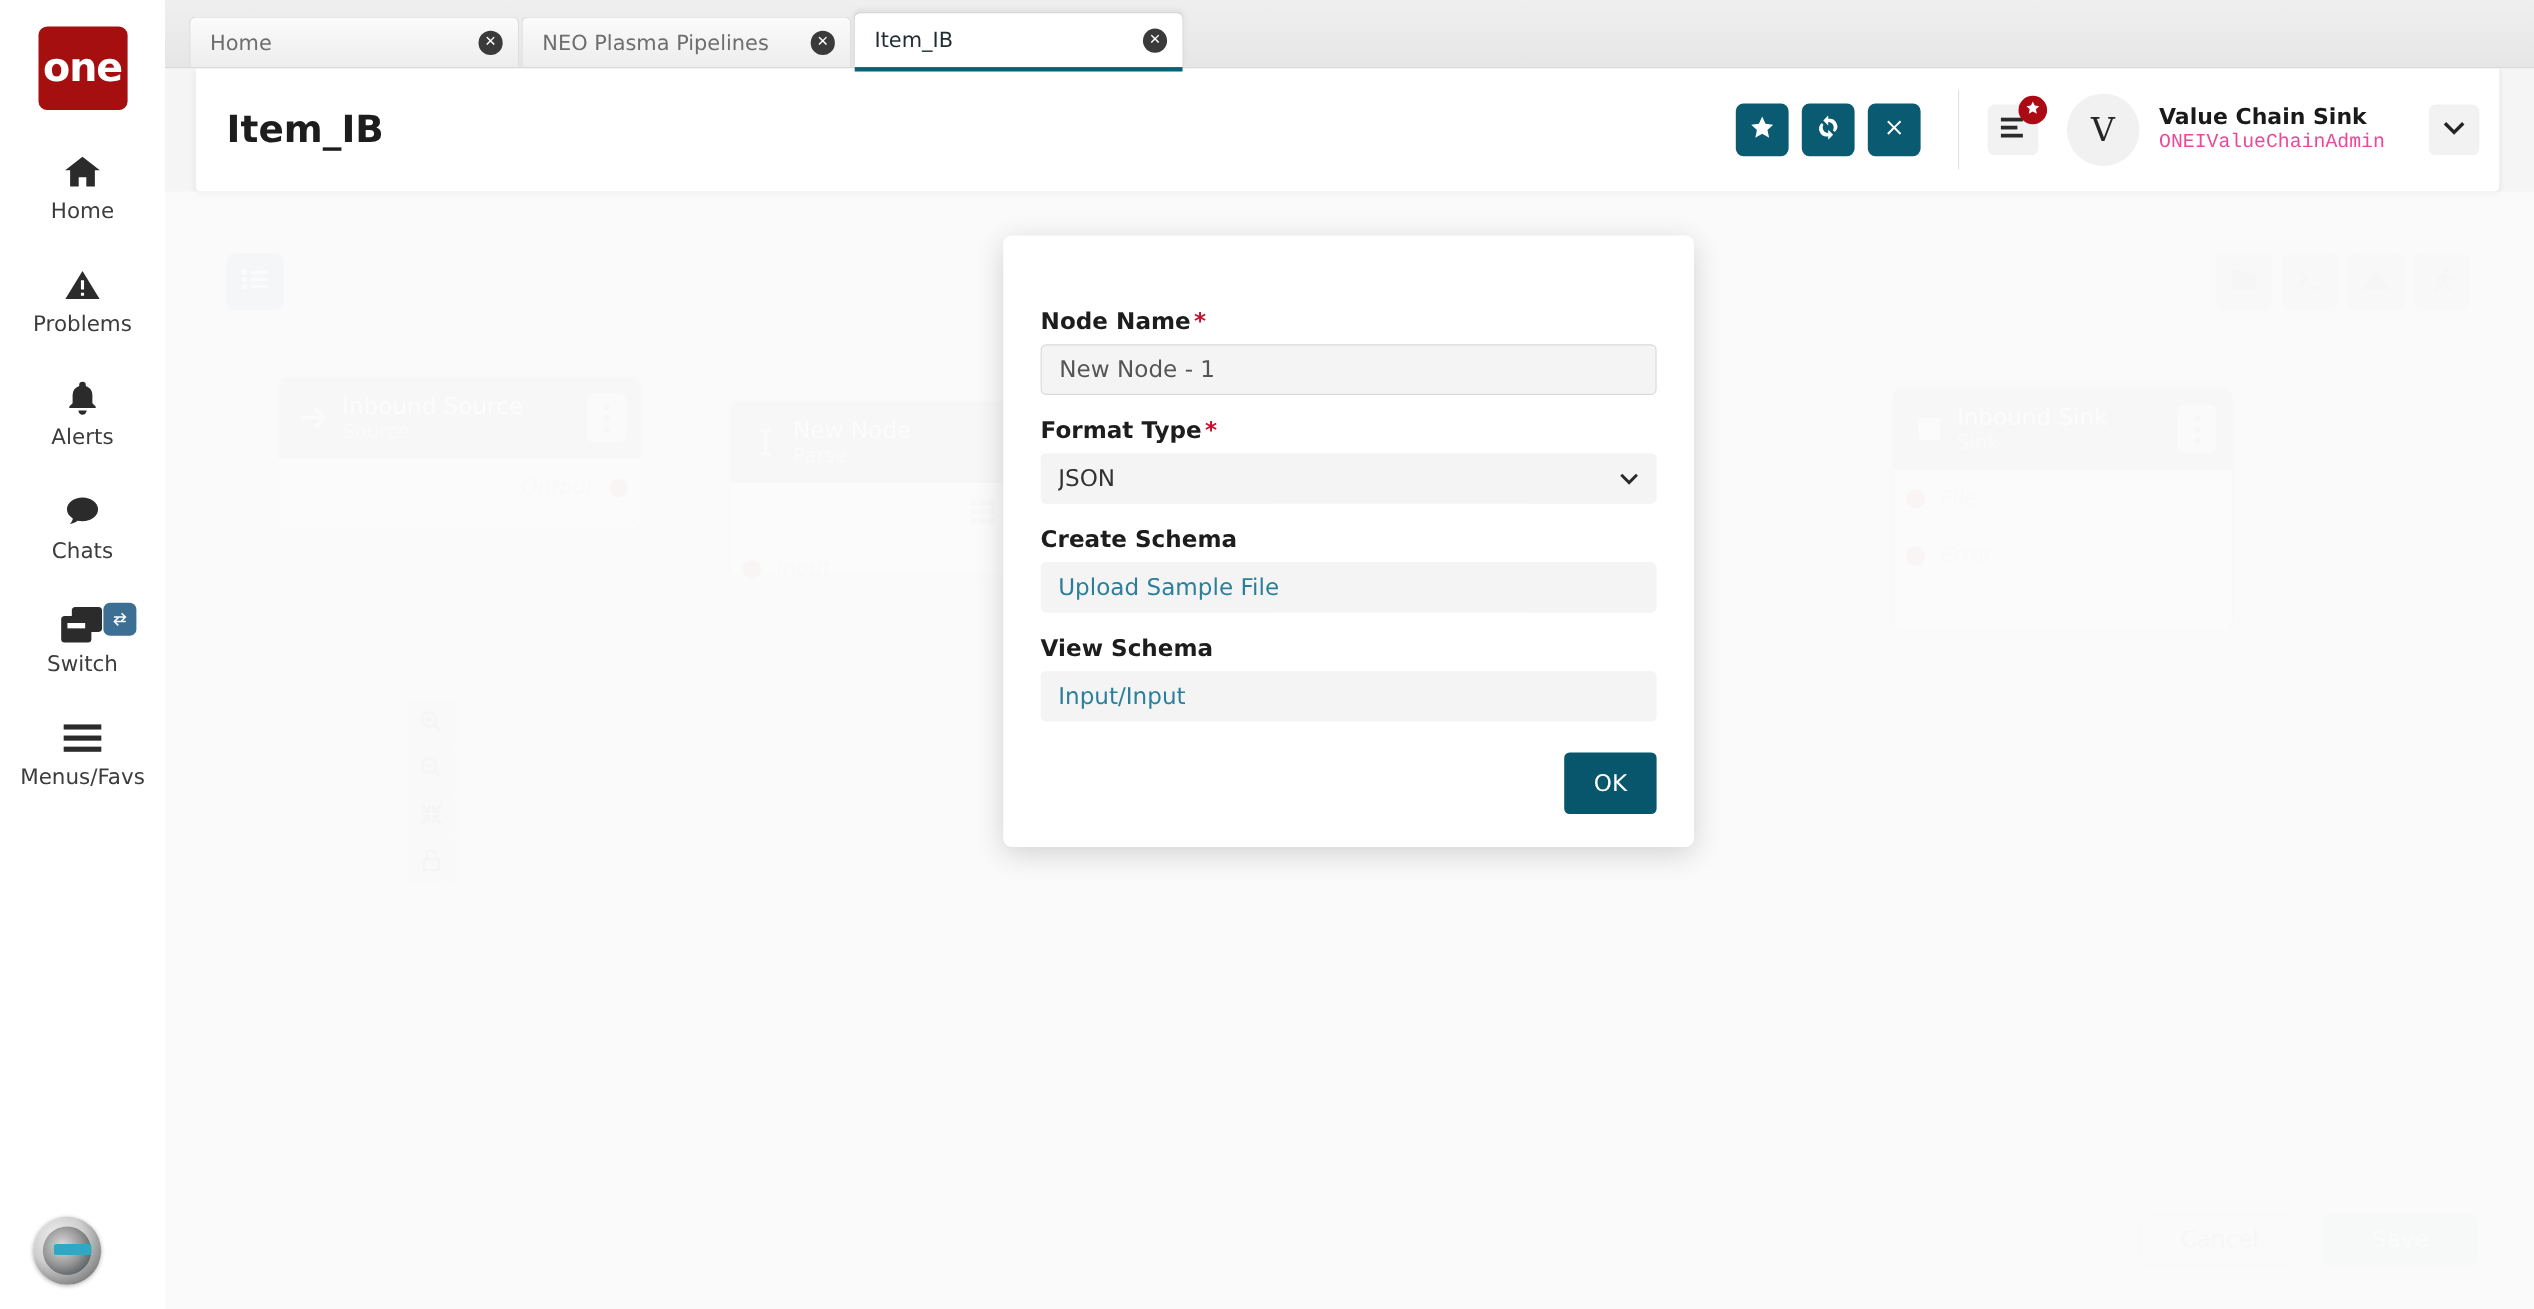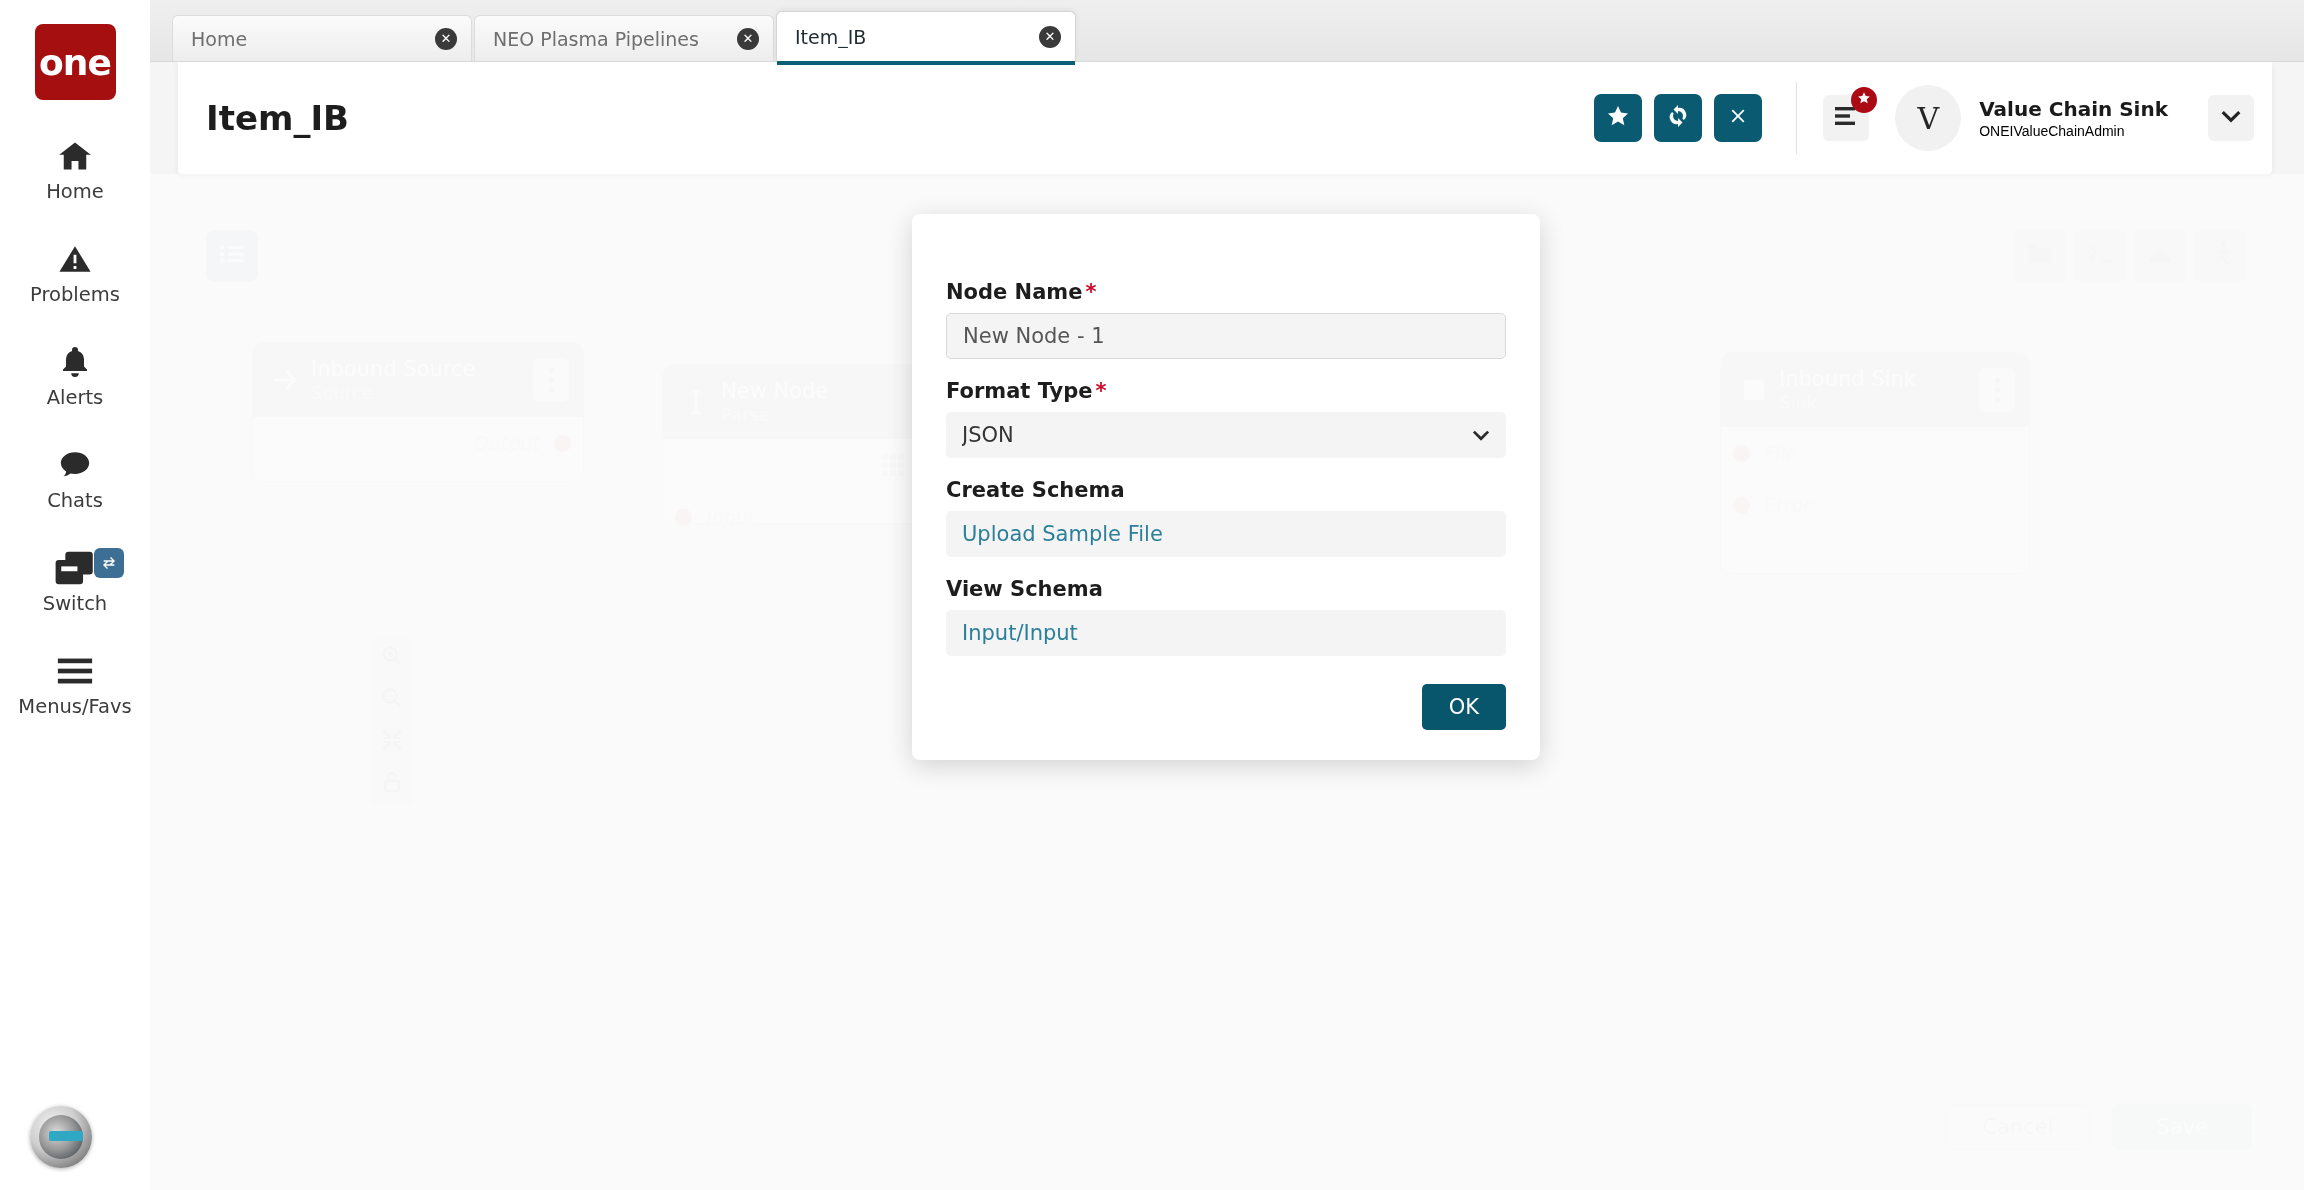--- a/index.html
+++ b/index.html
@@ -137,22 +137,22 @@
     display: flex; align-items: center; justify-content: center;
     margin-left: 26px; font-size: 30px; color: #262626;
     font-family: "DejaVu Serif", serif; cursor: pointer;
   }
   #user-text { margin-left: 18px; display: flex; flex-direction: column; }
   #user-name {
     font-size: 20px; font-weight: 700; color: #1a1a1a; line-height: 1.3;
     font-family: "DejaVu Sans", sans-serif;
   }
   #user-role {
-    font-size: 14px; color: #000000; line-height: 1.3;
-    font-family: Liberation Sans, sans-serif;
+    font-size: 18px; color: #ec4899; line-height: 1.3;
+    font-family: Liberation Mono, monospace;
   }
   #user-caret {
     width: 46px; height: 46px; border-radius: 6px; background: #f2f2f2;
     display: flex; align-items: center; justify-content: center;
     margin-left: 40px; margin-right: 18px; cursor: pointer;
   }
   #user-caret svg { fill: #242424; }
 
   
   #canvas {
@@ -275,21 +275,21 @@
   }
   .select-caret svg { fill: #2a2a2a; }
   .link-field {
     width: 100%; height: 46px; background: #f4f4f4; border-radius: 5px;
     display: flex; align-items: center; padding: 0 16px;
     font-size: 21px; color: #2b7f9b; cursor: pointer;
     font-family: "DejaVu Sans", sans-serif;
   }
   #modal-footer { display: flex; justify-content: flex-end; margin-top: 28px; }
   #modal-ok {
-    height: 46px; min-width: 84px; padding: 0 26px; border: none; border-radius: 5px;
+    height: 56px; min-width: 84px; padding: 0 26px; border: none; border-radius: 5px;
     background: #07566b; color: #ffffff; font-size: 21px; cursor: pointer;
     font-family: "DejaVu Sans", sans-serif;
   }
 </style>
 </head>
 <body>
 
 <div id="left-rail">
 
   <div id="brand-logo">

